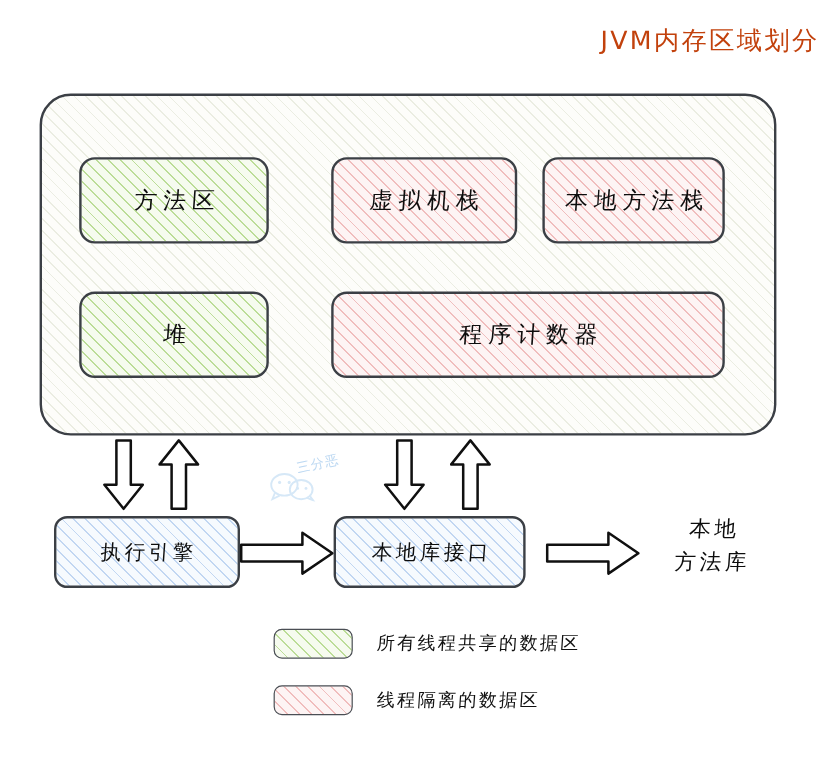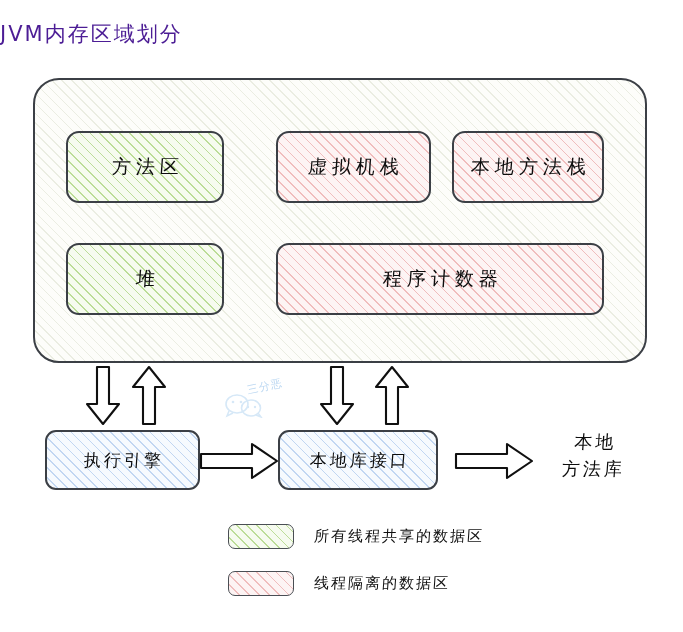--- a/index.html
+++ b/index.html
@@ -57,24 +57,24 @@
       rgba(255,255,255,0) 7px
     );
   }
 
   
   #diagram-title {
     position: absolute;
     left: 0;
     top: 20px;
     width: 683px;
-    text-align: left;
+    text-align: right;
     font-size: 21px;
     letter-spacing: 2px;
-    color: #4c1d95;
+    color: #c2410c;
     font-family: "DejaVu Sans", "Liberation Sans", sans-serif;
     font-weight: 500;
   }
 
   
   .box {
     position: absolute;
     border: 2.1px solid #3b3f45;
     border-radius: 13px;
     display: flex;

